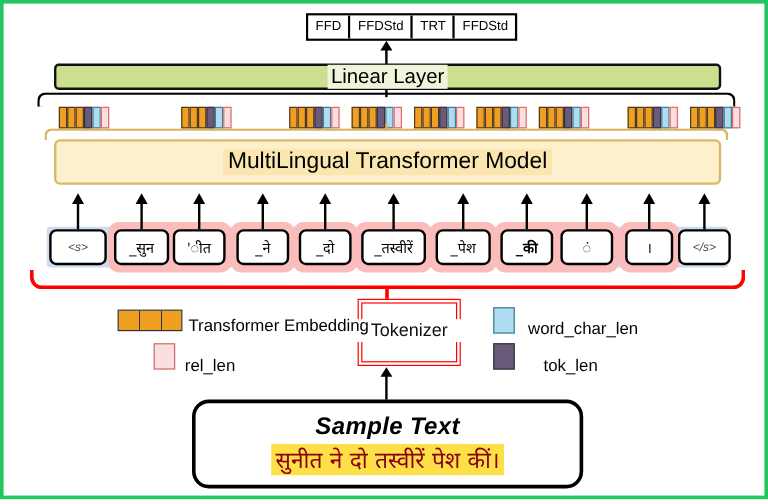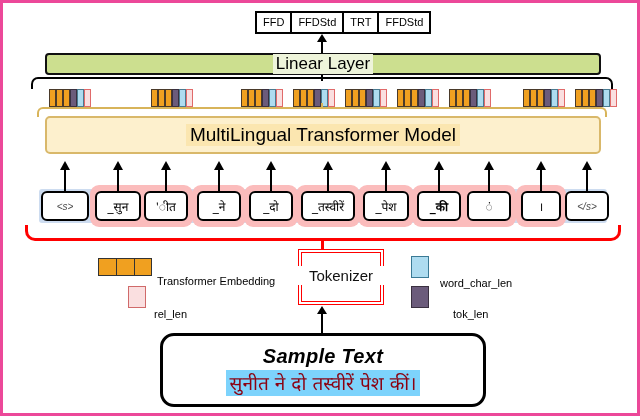--- a/index.html
+++ b/index.html
@@ -1,20 +1,20 @@
 <!DOCTYPE html>
 <html><head>
 <meta charset="utf-8">
 <style>
   html,body{margin:0;padding:0;background:#ffffff;}
   body{width:640px;height:420px;overflow:hidden;
        font-family:"Liberation Sans","DejaVu Sans",sans-serif;}
 
   #stage{position:relative;width:640px;height:416px;box-sizing:border-box;
-         border:3px solid #ec4899;background:#ffffff;}
+         border:3px solid #22c55e;background:#ffffff;}
 
   
   .out-row{position:absolute;left:252px;top:8px;display:flex;
            border:2px solid #000;background:#fff;}
   .out-cell{font-size:11px;color:#000;padding:3px 6px;text-align:center;
             border-right:2px solid #000;background:#fff;line-height:13px;
             white-space:nowrap;}
   .out-cell:last-child{border-right:none;}
 
   
@@ -82,30 +82,30 @@
 
   
   #tokenizer{position:absolute;left:295px;top:246px;width:86px;height:56px;
       border:4px double #ff0000;box-sizing:border-box;background:transparent;}
   #tokenizer-label{position:absolute;left:286px;top:263px;width:104px;
       text-align:center;font-size:15px;color:#111;background:#fff;
       padding:1px 0;}
 
   
   .legend-swatch{position:absolute;box-sizing:border-box;}
-  .legend-text{position:absolute;font-size:11px;color:#000;white-space:nowrap;margin-top:12px;}
+  .legend-text{position:absolute;font-size:14px;color:#000;white-space:nowrap;}
 
   
   #sample-box{position:absolute;left:157px;top:330px;width:326px;height:74px;
       background:#fff;border:3px solid #000;border-radius:14px;box-sizing:border-box;
       display:flex;flex-direction:column;align-items:center;justify-content:center;}
   #sample-title{font-size:20px;font-weight:bold;font-style:italic;color:#000;
       letter-spacing:.3px;margin-bottom:2px;text-align:center;}
   #sample-hindi{font-family:"DejaVu Sans",sans-serif;font-size:19px;
-      color:#8b0010;background:#7dd3fc;padding:0 4px;white-space:nowrap;}
+      color:#8b0010;background:#fde047;padding:0 4px;white-space:nowrap;}
 </style>
 </head>
 <body>
 
 <div id="stage">
 
   <div class="out-row">
     <div class="out-cell">FFD</div>
     <div class="out-cell">FFDStd</div>
     <div class="out-cell">TRT</div>

